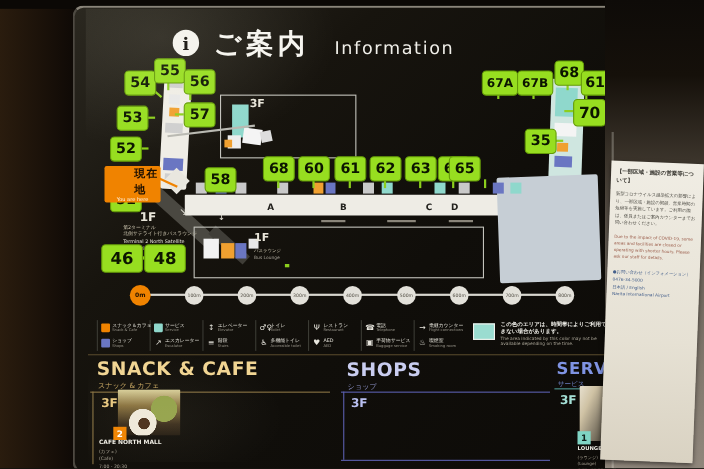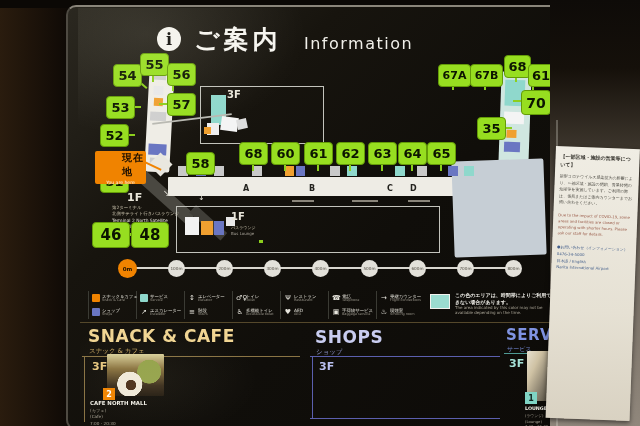--- a/index.html
+++ b/index.html
@@ -246,21 +246,21 @@
   <div class="tag" style="left:167px;top:93px;width:27px">57</div>
   <div class="tag" style="left:100px;top:124px;width:27px">52</div>
   <div class="tag" style="left:100px;top:170px;width:27px">51</div>
   <div class="tag" style="left:186px;top:152px;width:27px">58</div>
   <div class="tag" style="left:239px;top:142px;width:27px">68</div>
   <div class="tag" style="left:271px;top:142px;width:27px">60</div>
   <div class="tag" style="left:304px;top:142px;width:27px">61</div>
   <div class="tag" style="left:336px;top:142px;width:27px">62</div>
   <div class="tag" style="left:368px;top:142px;width:27px">63</div>
   <div class="tag" style="left:398px;top:142px;width:27px">64</div>
-  <div class="tag" style="left:427px;top:142px;width:27px">65</div>
+  <div class="tag" style="left:408px;top:142px;width:27px">65</div>
   <div class="tag" style="left:477px;top:117px;width:27px">35</div>
   <div class="tag small" style="left:438px;top:64px;width:31px">67A</div>
   <div class="tag small" style="left:470px;top:64px;width:31px">67B</div>
   <div class="tag" style="left:504px;top:55px;width:25px">68</div>
   <div class="tag" style="left:528px;top:64px;width:24px">61</div>
   <div class="tag" style="left:521px;top:90px;width:28px;height:23px;font-size:14px">70</div>
   <div class="tag big" style="left:92px;top:222px;width:36px">46</div>
   <div class="stem" style="left:128px;top:233px;width:4px;height:3px"></div>
   <div class="tag big" style="left:131px;top:222px;width:36px">48</div>
   <div class="stem" style="left:259px;top:240px;width:4px;height:3px"></div>

